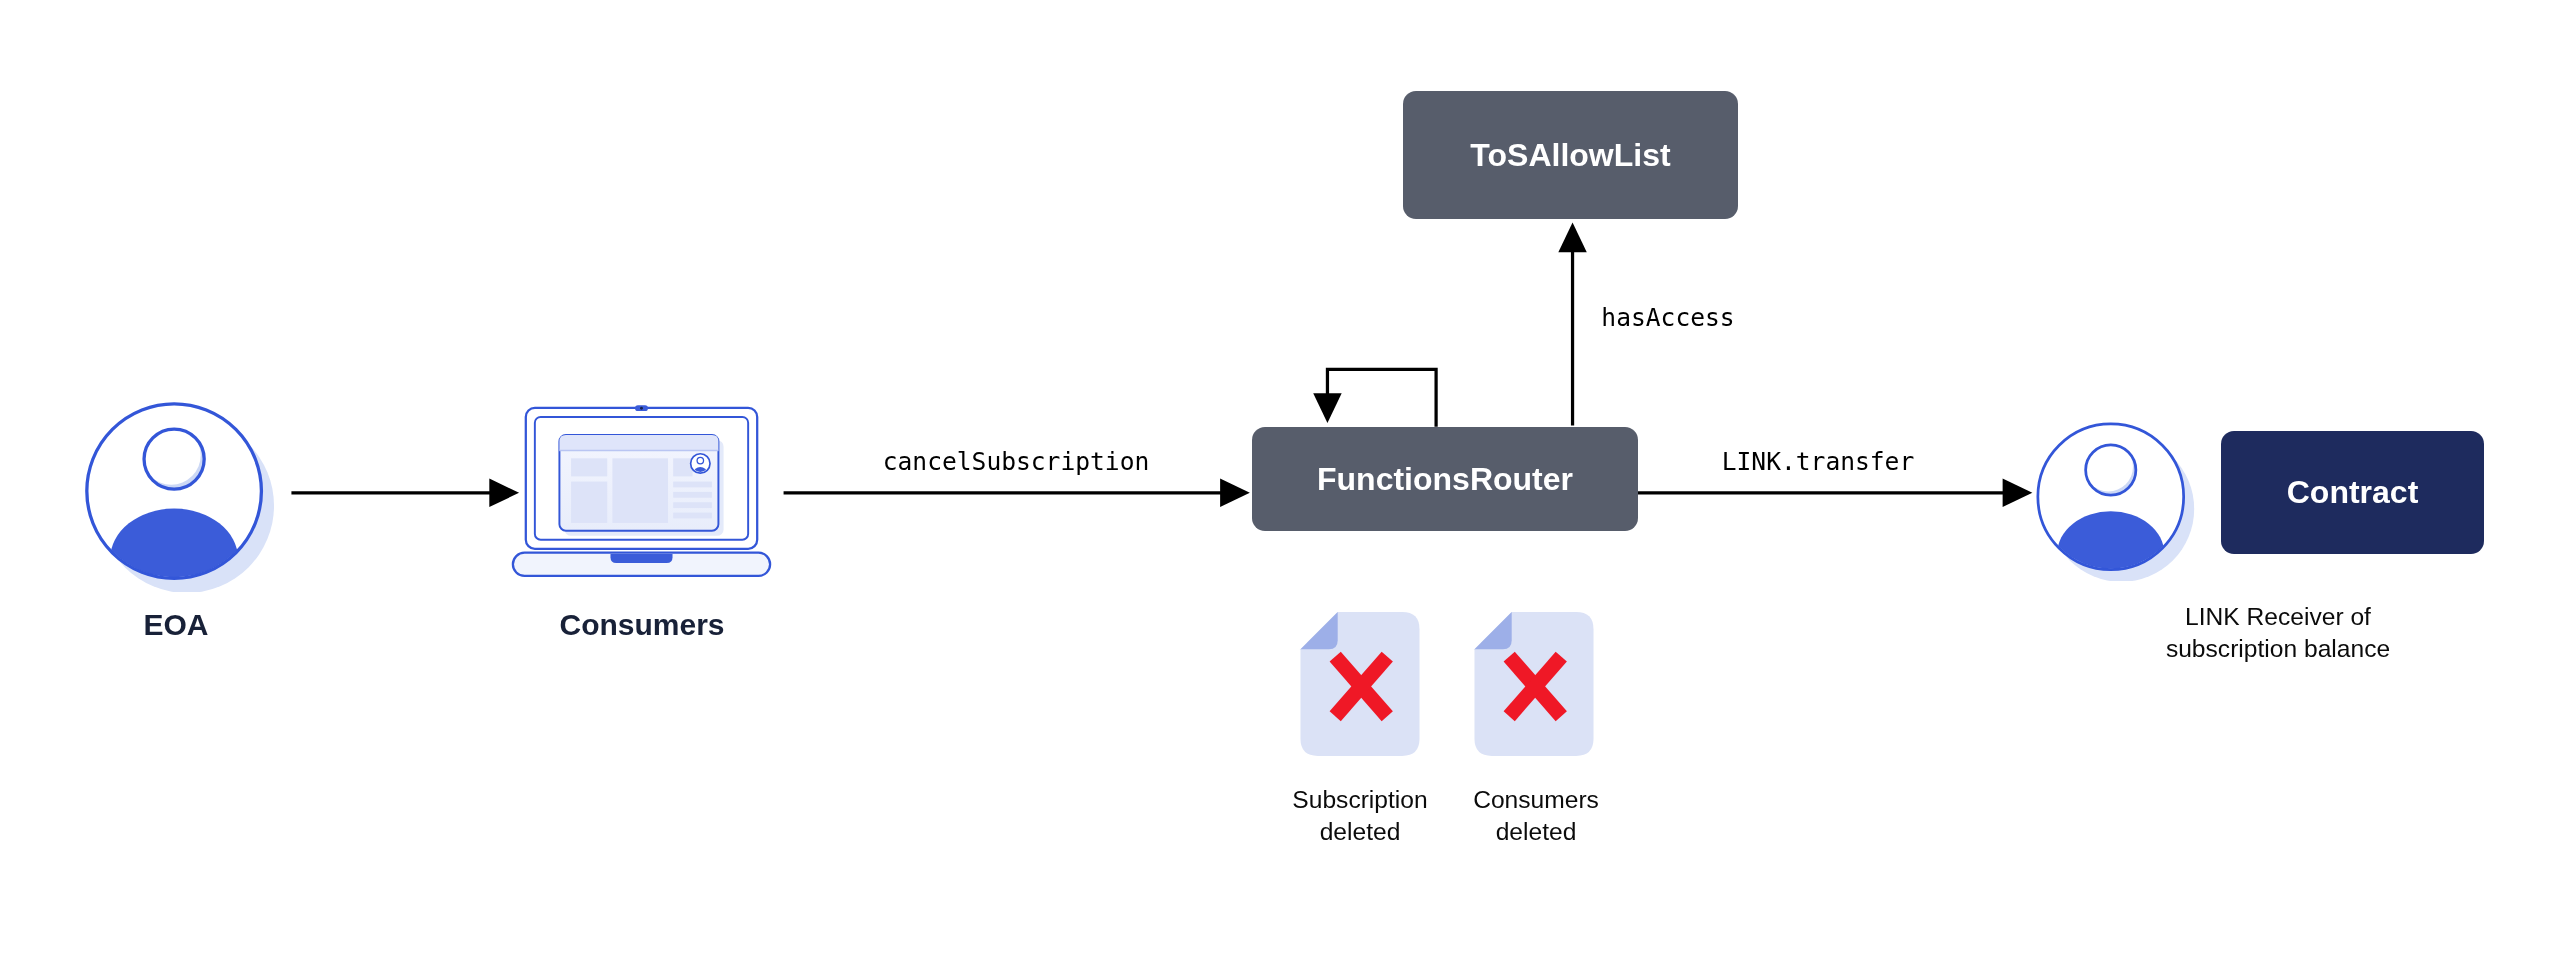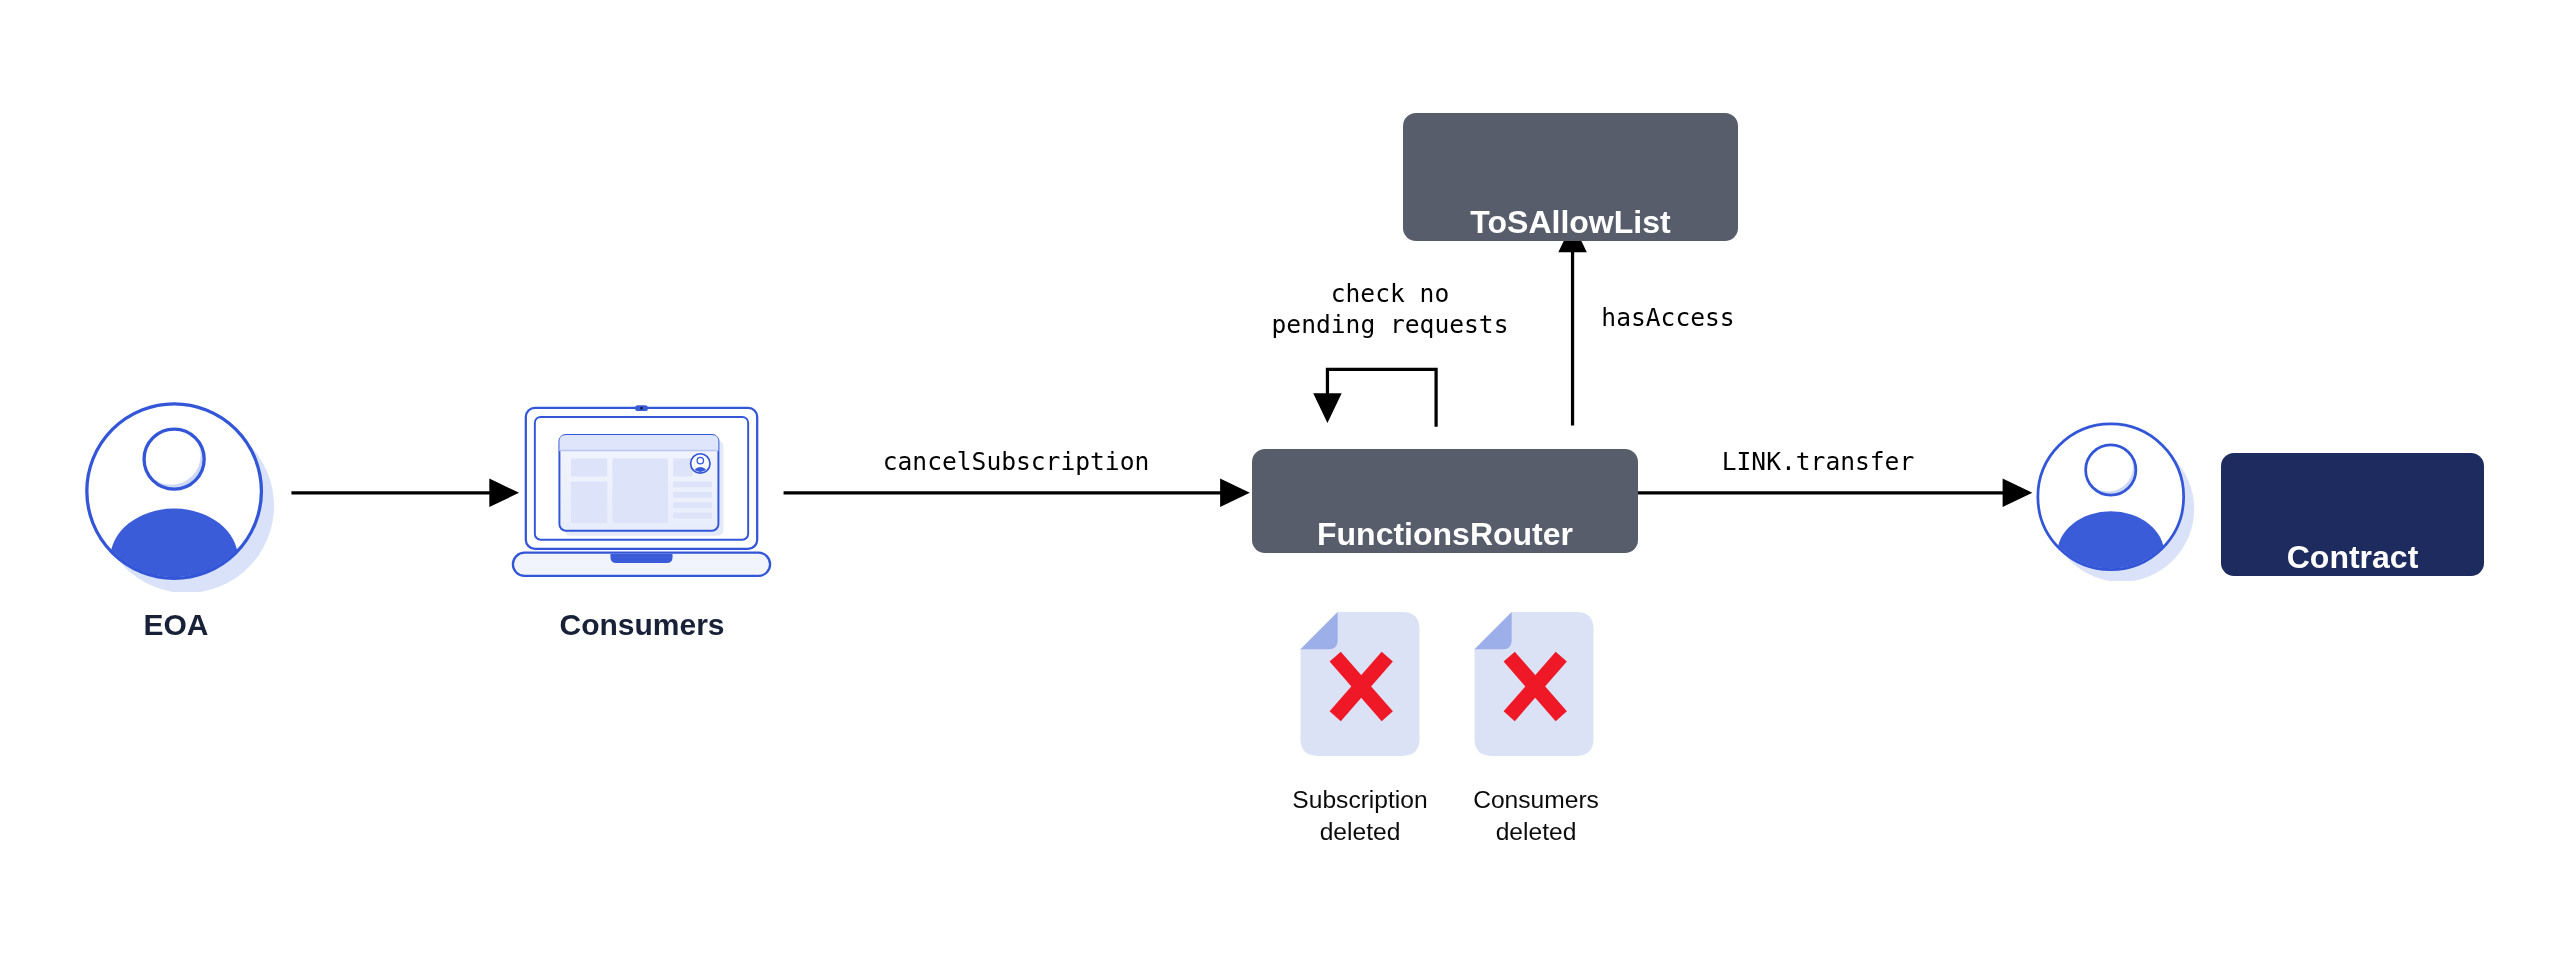--- a/index.html
+++ b/index.html
@@ -2,22 +2,22 @@
 <html style="font-size:10.4px"><head>
 <meta charset="utf-8">
 <style>
   html,body{margin:0;padding:0;background:#fff;}
   .stage{
     position:relative;width:2576px;height:972px;background:#ffffff;
     font-family:"Liberation Sans",sans-serif;overflow:hidden;
   }
   .layer{position:absolute;left:0;top:0;}
   .box{
-    position:absolute;display:flex;align-items:flex-end;justify-content:center;
-    border-radius:13px;color:#ffffff;font-weight:700;font-size:32px;margin-top:22px;
+    position:absolute;display:flex;align-items:center;justify-content:center;
+    border-radius:13px;color:#ffffff;font-weight:700;font-size:32px;
   }
   .box.slate{background:#575d6b;}
   .box.navy{background:#1e2b5e;}
   .actor-label{
     position:absolute;transform:translate(-50%,-50%);
     font-weight:700;font-size:30px;color:#182138;white-space:nowrap;text-align:center;
   }
   .edge-label{
     position:absolute;transform:translate(-50%,-50%);
     font-family:"DejaVu Sans Mono","Liberation Mono",monospace;
@@ -111,22 +111,20 @@
     <circle cx="296" cy="87.5" r="5" fill="#ffffff" stroke="#3356d8" stroke-width="2"></circle>
     <g clip-path="url(#lp-av)">
         <ellipse cx="296" cy="106" rx="10.5" ry="8.5" fill="#3b5cd9"></ellipse>
       </g>
     <rect x="6" y="230" width="398" height="36" rx="18" fill="#f1f4fd" stroke="#3356d8" stroke-width="3.5"></rect>
     <path d="M157 232 h96 v5 q0 9 -9 9 h-78 q-9 0 -9 -9 z" fill="#3b5cd9"></path>
   </svg>
   <div class="actor-label" style="left:642px;top:625px">Consumers</div>
 
   <div class="edge-label" style="left:1016px;top:461px">cancelSubscription</div>
-  <div class="edge-label" style="left:1390px;top:309px">check no
-pending requests</div>
   <div class="edge-label" style="left:1668px;top:317px">hasAccess</div>
   <div class="edge-label" style="left:1818px;top:461px">LINK.transfer</div>
 
   <div class="box slate" style="left:1403px;top:91px;width:335px;height:128px">
     <span>ToSAllowList</span>
   </div>
   <div class="box slate" style="left:1252px;top:427px;width:386px;height:104px">
     <span>FunctionsRouter</span>
   </div>
   <div class="box navy" style="left:2221px;top:431px;width:263px;height:123px">
@@ -148,20 +146,22 @@
       <ellipse cx="48" cy="83" rx="33" ry="26" fill="#3b5cd9"></ellipse>
     </g>
     <circle cx="48" cy="48" r="45" fill="none" stroke="#3356d8" stroke-width="1.7"></circle>
     <g clip-path="url(#av-head-r)">
       <rect x="30" y="13" width="36" height="37" fill="#ffffff"></rect>
       <circle cx="51.5" cy="35" r="15.5" fill="#ccd8f5"></circle>
       <circle cx="46.5" cy="29.5" r="15.2" fill="#ffffff"></circle>
     </g>
     <circle cx="48" cy="31.5" r="15.5" fill="none" stroke="#3356d8" stroke-width="1.7"></circle>
   </svg>
+  <div class="caption" style="left:2278px;top:633px">LINK Receiver of
+subscription balance</div>
 
   <svg class="icon-abs" style="left:1298px;top:609px" width="124" height="150" viewBox="0 0 100 120">
     <path d="M32 2 H84 Q98 2 98 16 V104 Q98 118 84 118 H16 Q2 118 2 104 V32 Z" fill="#dbe2f6"></path>
     <path d="M32 2 L2 32 H25 Q32 32 32 25 Z" fill="#9dafe8"></path>
     <g stroke="#ef1826" stroke-width="12">
       <line x1="30" y1="38" x2="72" y2="86"></line>
       <line x1="72" y1="38" x2="30" y2="86"></line>
     </g>
   </svg>
   <div class="caption" style="left:1360px;top:816px">Subscription

